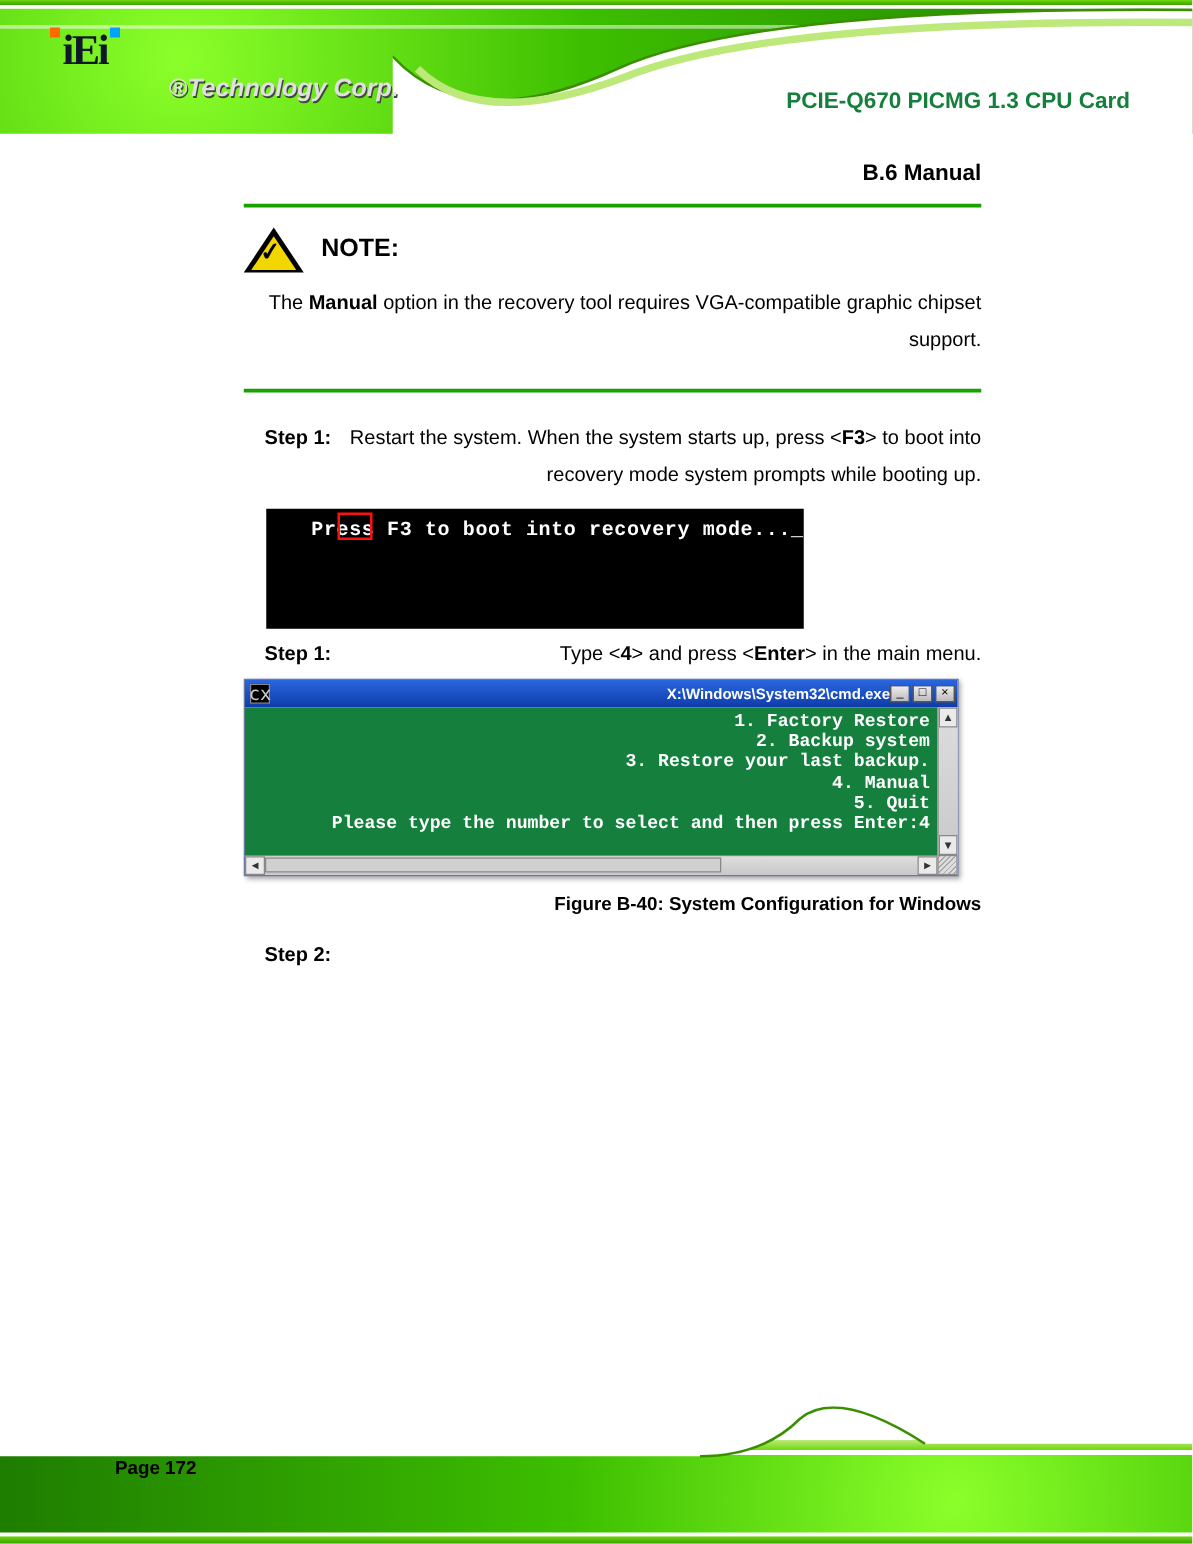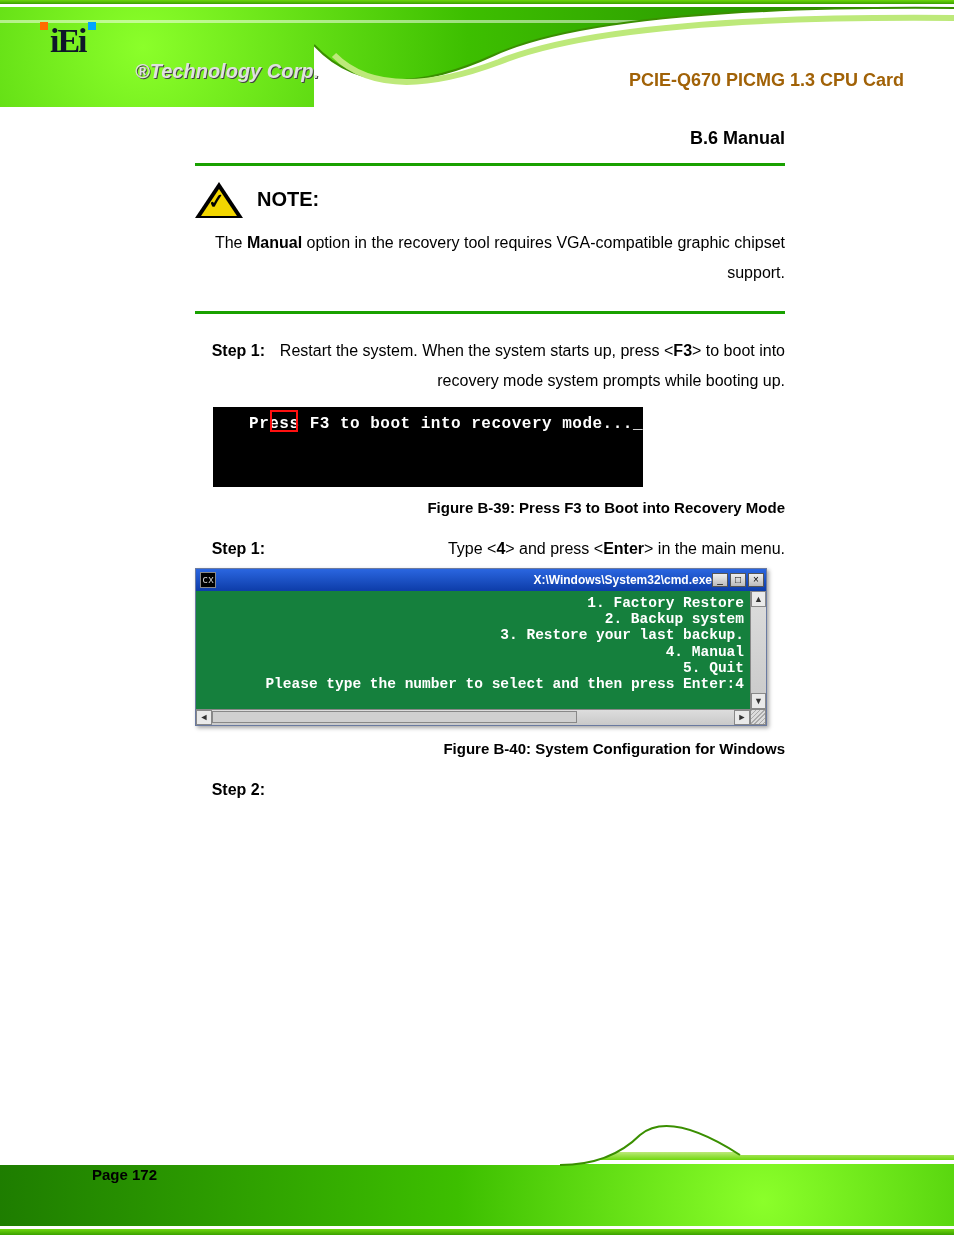--- a/index.html
+++ b/index.html
@@ -9,21 +9,21 @@
 
   
   .hdr-layer { position: absolute; left: 0; width: 100%; }
 
   .logo-box { position: absolute; left: 40px; top: 22px; color: #0f172a; font-weight: bold; }
   .logo-iei { font-family: Georgia, 'Times New Roman', serif; font-size: 34px; letter-spacing: -2px; }
   .logo-dot-r { display:inline-block; width:8px; height:8px; background:#ff6a00; margin-right:2px; vertical-align: top;}
   .logo-dot-b { display:inline-block; width:8px; height:8px; background:#00a3ff; margin-left:2px; vertical-align: top;}
   .logo-tag { position:absolute; left:107px; top:60px; font-family: Arial, sans-serif; font-style: italic; font-weight: bold; font-size: 20px; color:#e0e0e0; text-shadow: 1px 1px 0 #444; white-space: nowrap; margin-left: 28px; }
 
-  .hdr-prod { position: absolute; right: 50px; top: 70px; font-size: 18px; font-weight: bold; color: #a16207; font-family: Arial, sans-serif; }
+  .hdr-prod { position: absolute; right: 50px; top: 70px; font-size: 18px; font-weight: bold; color: #15803d; font-family: Arial, sans-serif; }
 
   
   .content { position: absolute; left: 195px; top: 120px; width: 590px; text-align: right; }
 
   .sec-title { font-weight: bold; font-size: 18px; margin: 8px 0 14px 0; color: #000; font-family: Arial, sans-serif; }
 
   .note-box { border-top: 3px solid #19a100; border-bottom: 3px solid #19a100; padding: 14px 0 22px 0; margin-bottom: 22px; }
   .note-hdr { display: flex; align-items: center; gap: 14px; margin-bottom: 10px; }
   .note-icon-wrap { position: relative; width: 48px; height: 38px; }
   .tri { position:absolute; left:0; bottom:0; width:0; height:0; border-left: 24px solid transparent; border-right: 24px solid transparent; border-bottom: 36px solid #000; }
@@ -32,29 +32,29 @@
   .note-label { font-size: 20px; font-weight: bold; font-family: Arial, sans-serif; }
   .note-body { font-size: 16px; line-height: 1.9; font-family: Arial, sans-serif; }
 
   .para { font-size: 16px; line-height: 1.9; margin-bottom: 12px; font-family: Arial, sans-serif; }
   .step { display:flex; gap:10px; font-size:16px; line-height:1.9; margin: 4px 0; font-family: Arial, sans-serif; }
   .step .lbl { font-weight: bold; min-width: 70px; }
   .step .txt { flex:1; }
   .xref-bold { font-weight: bold; }
 
   
-  .shot1 { position: relative; width: 430px; height: 80px; background:#000; margin: 10px 0 6px 18px; font-family: 'Courier New', monospace; color:#fff; font-size:16px; padding: 8px 0 0 4px; font-weight: bold; letter-spacing: 0.5px;}
+  .shot1 { position: relative; width: 430px; height: 96px; background:#000; margin: 10px 0 6px 18px; font-family: 'Courier New', monospace; color:#fff; font-size:16px; padding: 8px 0 0 4px; font-weight: bold; letter-spacing: 0.5px;}
   .shot1 .redbox { position:absolute; left:57px; top:3px; width:28px; height:22px; border:2px solid #ff1010; }
 
   .fig-cap { font-weight: bold; font-size: 15px; margin: 12px 0 18px 0; font-family: Arial, sans-serif; }
 
   
   .shot2 { width: 572px; margin-left: 0; border: 1px solid #6a7aa0; box-shadow: 2px 2px 4px rgba(0,0,0,.35); font-family: Tahoma, Arial, sans-serif; font-size: 12px; }
   .titlebar { background: linear-gradient(#2a66e0, #0d3ca8); color:#fff; display:flex; align-items:center; height:22px; }
-  .titlebar .ticon { width:16px; height:16px; background:#000; margin: 0 4px; border:1px solid #888; display:flex; align-items:center; justify-content:center; font-size:10px; color:#ccc; font-family: monospace;}
+  .titlebar .ticon { width:16px; height:16px; background:#000; margin: 0 4px; border:1px solid #888; display:flex; align-items:center; justify-content:center; font-size:15px; color:#ccc; font-family: monospace;}
   .titlebar .ttxt { flex:1; font-weight: bold; font-size: 12px; }
   .titlebar .wbtn { width:16px; height:14px; background: linear-gradient(#eee,#bbb); border:1px solid #555; margin-right:2px; display:flex; align-items:center; justify-content:center; font-size:10px; font-family: Arial; color:#000; line-height:1;}
   .cmdbody-wrap { display:flex; }
   .cmdbody { background:#15803d; color:#fff; font-family: 'Courier New', monospace; font-size: 14.5px; font-weight: bold; padding: 4px 6px; height: 118px; flex:1; white-space: pre; line-height: 1.12; letter-spacing: 0px;}
   .vscroll { width:16px; background: linear-gradient(#ddd,#c9c9c9); border-left:1px solid #888; position:relative; }
   .vscroll .arrow { height:16px; background:#eaeaea; border:1px solid #888; display:flex; align-items:center; justify-content:center; font-size:9px; color:#333; }
   .hscroll { height:16px; background: linear-gradient(#ddd,#c9c9c9); border-top:1px solid #888; display:flex; }
   .hscroll .arrow { width:16px; background:#eaeaea; border:1px solid #888; display:flex; align-items:center; justify-content:center; font-size:9px; color:#333;}
   .hscroll .track { flex:1; position:relative; }
   .hscroll .thumb { position:absolute; left:0; top:1px; height:12px; width:70%; background:#d0d0d0; border:1px solid #888; }
@@ -119,21 +119,20 @@
         <span>Restart the system. When the system starts up,</span>
         <span> press &lt;</span><span class="xref-bold">F3</span><span>&gt; to boot into recovery mode system prompts while booting up.</span>
       </div>
     </div>
 
     <div class="shot1">
       <span>Press F3 to boot into recovery mode..._</span>
       <div class="redbox"></div>
     </div>
 
-    <div class="fig-cap">Figure B-39: Press F3 to Boot into Recovery Mode</div>
 
     <div class="step">
       <div class="lbl">Step 1:</div>
       <div class="txt">
         <span>Type &lt;</span><span class="xref-bold">4</span><span>&gt; and press &lt;</span><span class="xref-bold">Enter</span><span>&gt; in the main menu.</span>
       </div>
     </div>
 
     <div class="shot2">
       <div class="titlebar">

